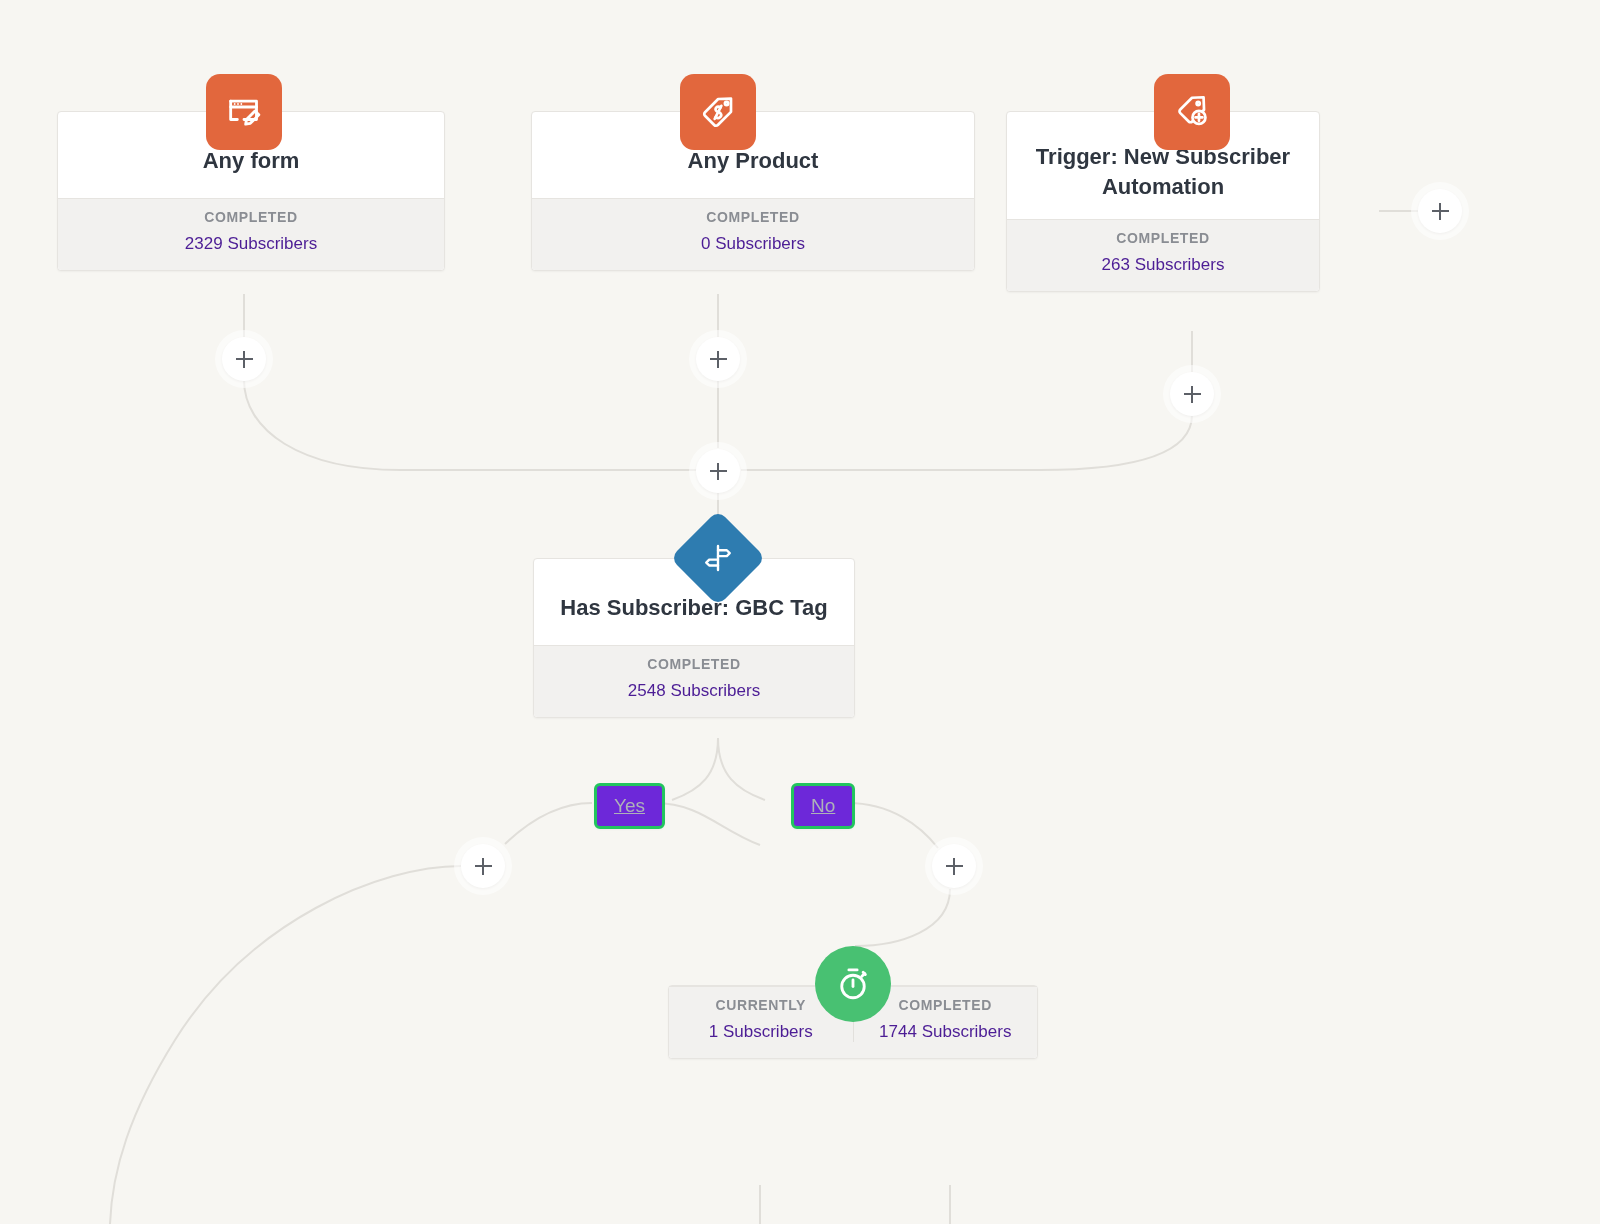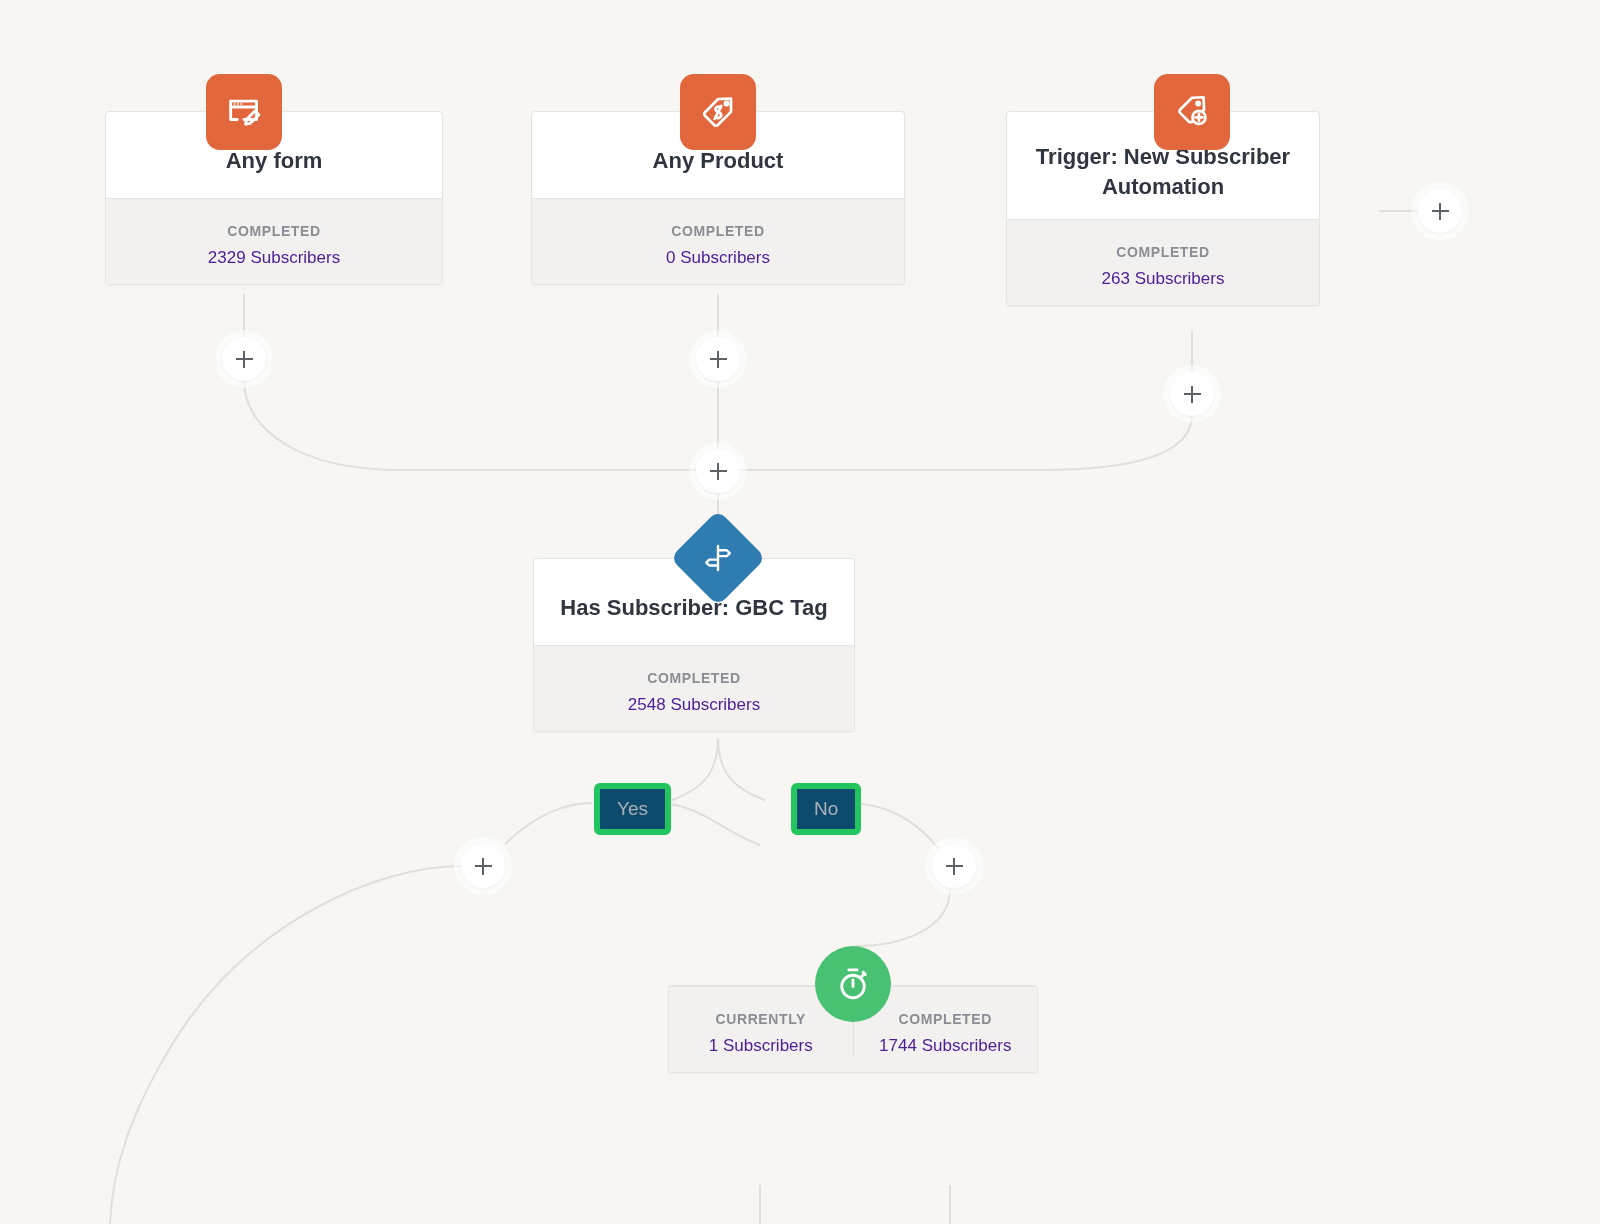--- a/index.html
+++ b/index.html
@@ -48,21 +48,21 @@
     box-sizing: border-box;
   }
   .node-title.two-line {
     padding: 30px 16px 18px;
   }
   .node-foot {
     background: #f2f1ef;
     border-top: 1px solid #e6e4e0;
     border-radius: 0 0 4px 4px;
     display: flex;
-    padding: 24px 0 16px;
+    padding: 10px 0 16px;
   }
   .stat {
     flex: 1 1 0;
     text-align: center;
     box-sizing: border-box;
   }
   .stat + .stat {
     border-left: 1px solid #e2e0dc;
   }
   .stat-label {
@@ -126,28 +126,29 @@
     content: "";
     position: absolute;
     background: #5c6067;
   }
   .plus::before { width: 17px; height: 2px; }
   .plus::after  { width: 2px;  height: 17px; }
 
   
   .branch-label {
     position: absolute;
-    background: #0c4a6e;
-    border: 6px solid #22c55e;
+    background: #6d28d9;
+    border: 3px solid #22c55e;
     border-radius: 6px;
     color: #aeb2b8;
     font-size: 19px;
     padding: 9px 17px;
     z-index: 7;
     box-shadow: 0 1px 2px rgba(0,0,0,0.03);
+    text-decoration: underline;
   }
 </style>
 </head>
 <body>
 
 <div id="canvas">
 
   <svg id="edges" viewBox="0 0 1600 1224" xmlns="http://www.w3.org/2000/svg">
     <g fill="none" stroke="#e0ded9" stroke-width="2">
 
@@ -184,40 +185,40 @@
     <svg width="40" height="40" viewBox="0 0 24 24" fill="none" stroke="#ffffff" stroke-width="1.7" stroke-linecap="round" stroke-linejoin="round">
       <path d="M4 5.5h15.5v11H12"></path>
       <path d="M4 5.5v11h4"></path>
       <path d="M4 9h15.5"></path>
       <circle cx="6.4" cy="7.2" r="0.55" fill="#ffffff" stroke="none"></circle>
       <circle cx="8.4" cy="7.2" r="0.55" fill="#ffffff" stroke="none"></circle>
       <circle cx="10.4" cy="7.2" r="0.55" fill="#ffffff" stroke="none"></circle>
       <path d="M18.6 11.4l2.3 2.3-5.1 5.1-2.8.5.5-2.8z"></path>
     </svg>
   </div>
-  <div class="node" style="left:57px; top:111px; width:338px;margin-left:48px;">
+  <div class="node" style="left:57px; top:111px; width:388px;">
     <div class="node-title">Any form</div>
     <div class="node-foot">
       <div class="stat">
         <div class="stat-label">COMPLETED</div>
         <div class="stat-value">2329 Subscribers</div>
       </div>
     </div>
   </div>
   <div class="plus" style="left:222px; top:337px;"></div>
 
   <div class="badge badge-square" style="left:680px; top:74px;">
     <svg width="38" height="38" viewBox="0 0 24 24" fill="none" stroke="#ffffff" stroke-width="1.7" stroke-linecap="round" stroke-linejoin="round">
       <path d="M20.2 11.9l-8.3 8.3a1.6 1.6 0 01-2.3 0l-5.8-5.8a1.6 1.6 0 010-2.3l8.3-8.3 8.1-.3z"></path>
       <circle cx="17.4" cy="6.6" r="1.05"></circle>
       <path d="M13.6 9.2c-.8-.8-2-.8-2.7 0-.7.7-.6 1.7.2 2.3.8.6 1.9.6 2.5 1.3.6.7.5 1.7-.2 2.4-.8.8-2 .8-2.8 0"></path>
       <path d="M14.1 8.1l-4.2 8.3"></path>
     </svg>
   </div>
-  <div class="node" style="left:531px; top:111px; width:374px;">
+  <div class="node" style="left:531px; top:111px; width:444px;">
     <div class="node-title">Any Product</div>
     <div class="node-foot">
       <div class="stat">
         <div class="stat-label">COMPLETED</div>
         <div class="stat-value">0 Subscribers</div>
       </div>
     </div>
   </div>
   <div class="plus" style="left:696px; top:337px;"></div>
 

